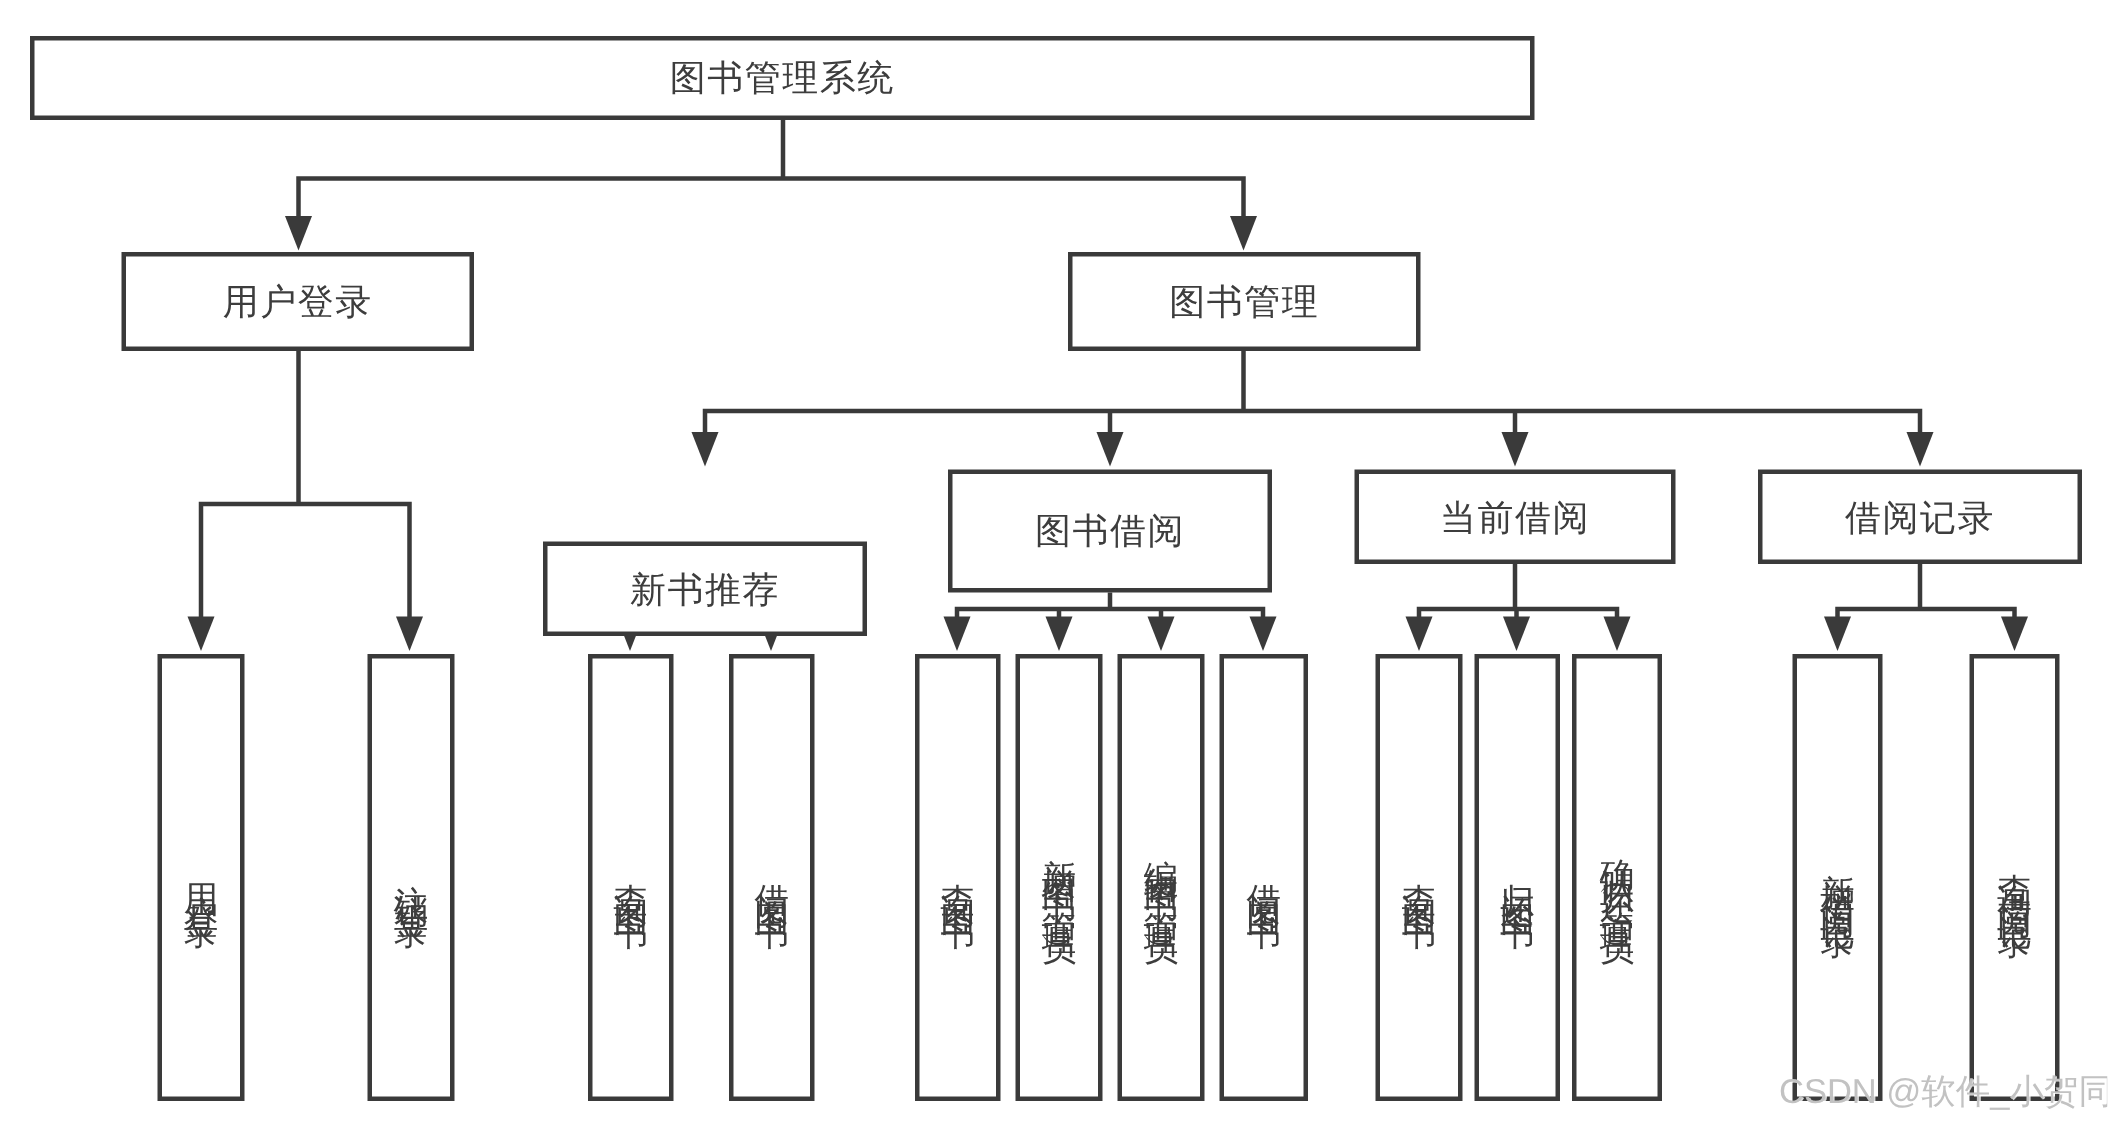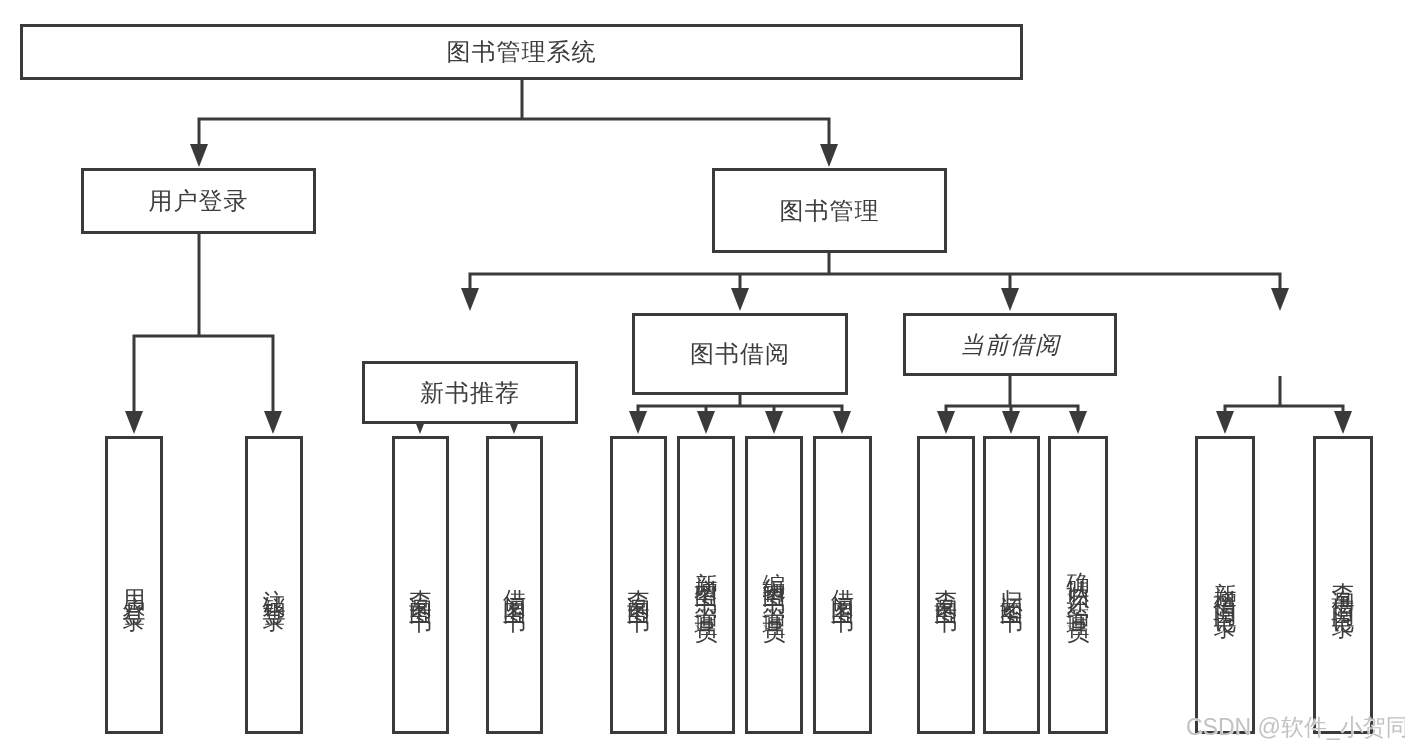--- a/index.html
+++ b/index.html
@@ -40,24 +40,24 @@
   .leaf .vtext {
     writing-mode: vertical-rl;
     text-orientation: mixed;
     font-size: 23px;
     letter-spacing: 7px;
     line-height: 1;
   }
   
   #n-root            { left: 20px;  top: 12px;  width: 1003px; height: 56px; margin-top: 12px; }
   #n-user-login      { left: 81px;  top: 168px; width: 235px;  height: 66px; }
-  #n-book-mgmt       { left: 712px; top: 168px; width: 235px;  height: 85px; }
+  #n-book-mgmt       { left: 712px; top: 168px; width: 235px;  height: 66px; }
   #n-new-book-rec    { left: 362px; top: 313px; width: 216px;  height: 63px; margin-top: 48px; }
   #n-book-borrow     { left: 632px; top: 313px; width: 216px;  height: 82px; }
-  #n-current-borrow  { left: 903px; top: 313px; width: 214px;  height: 63px; font-style: italic; }
+  #n-current-borrow  { left: 903px; top: 313px; width: 214px;  height: 63px; }
   #n-borrow-records  { left: 1172px;top: 313px; width: 216px;  height: 63px; }
   #n-leaf-login      { left: 105px;  width: 58px; }
   #n-leaf-logout     { left: 245px;  width: 58px; }
   #n-leaf-query1     { left: 392px;  width: 57px; }
   #n-leaf-borrow1    { left: 486px;  width: 57px; }
   #n-leaf-query2     { left: 610px;  width: 57px; }
   #n-leaf-add-book   { left: 677px;  width: 58px; }
   #n-leaf-edit-book  { left: 745px;  width: 58px; }
   #n-leaf-borrow2    { left: 813px;  width: 59px; }
   #n-leaf-query3     { left: 917px;  width: 58px; }
@@ -128,20 +128,23 @@
 
   <div class="node" id="n-new-book-rec">
     <span>新书推荐</span>
   </div>
   <div class="node" id="n-book-borrow">
     <span>图书借阅</span>
   </div>
   <div class="node" id="n-current-borrow">
     <span>当前借阅</span>
   </div>
+  <div class="node" id="n-borrow-records">
+    <span>借阅记录</span>
+  </div>
 
   <div class="node leaf" id="n-leaf-login">
     <span class="vtext">用户登录</span>
   </div>
   <div class="node leaf" id="n-leaf-logout">
     <span class="vtext">注销登录</span>
   </div>
 
   <div class="node leaf" id="n-leaf-query1">
     <span class="vtext">查询图书</span>

